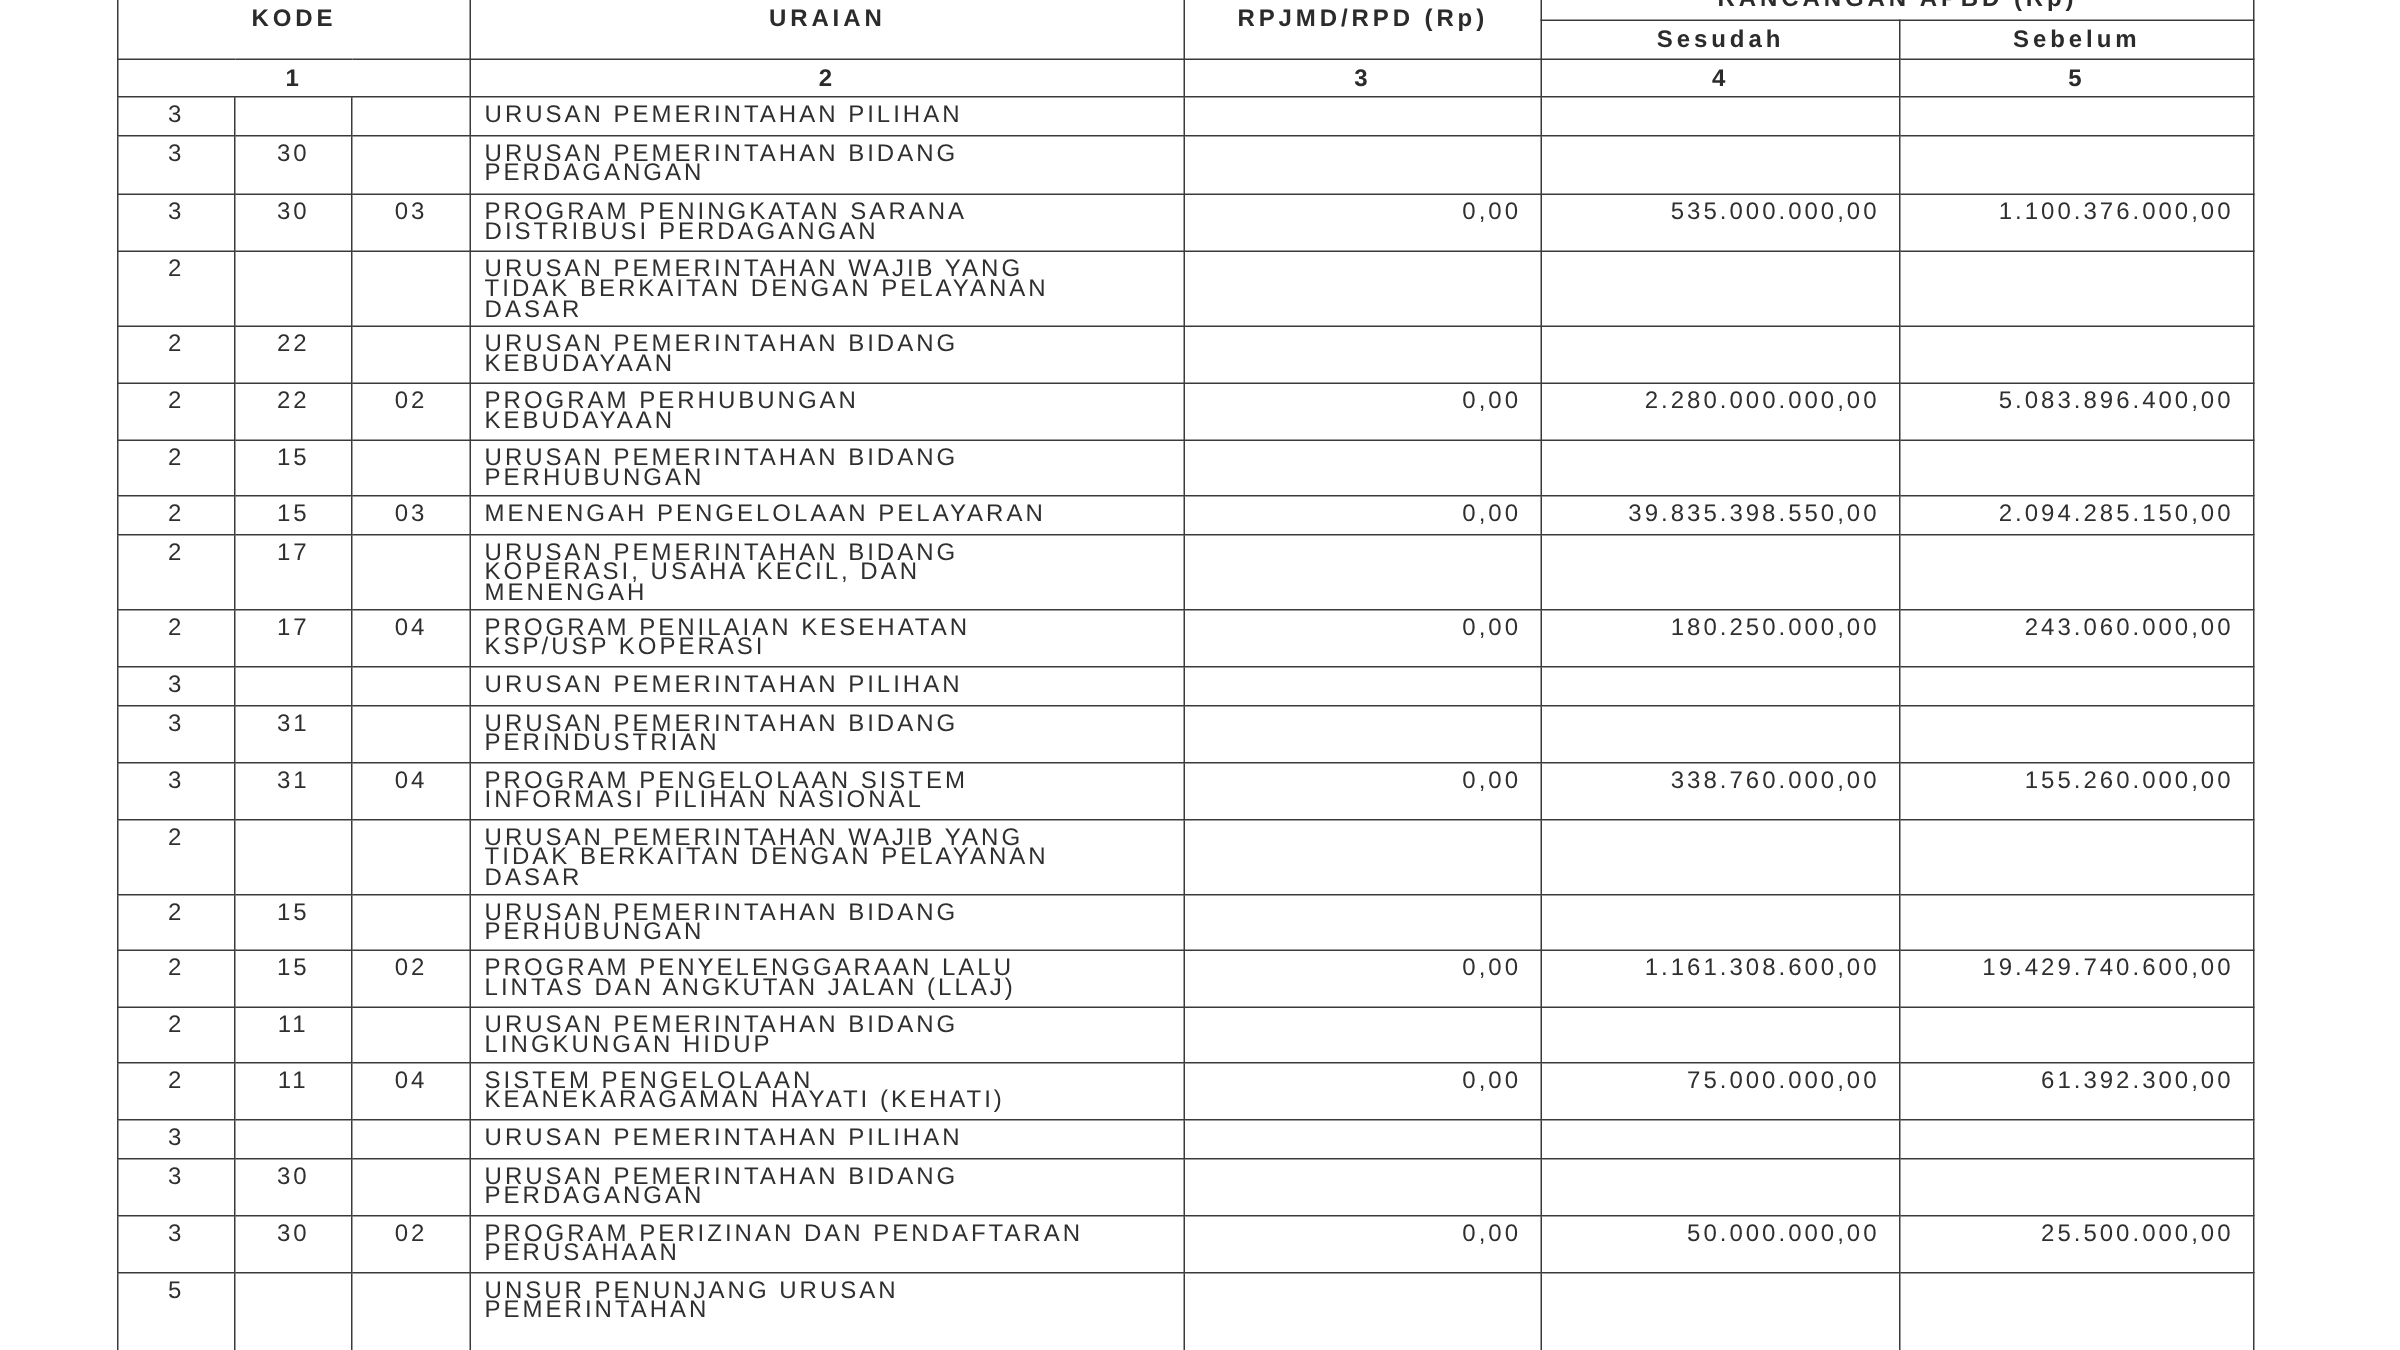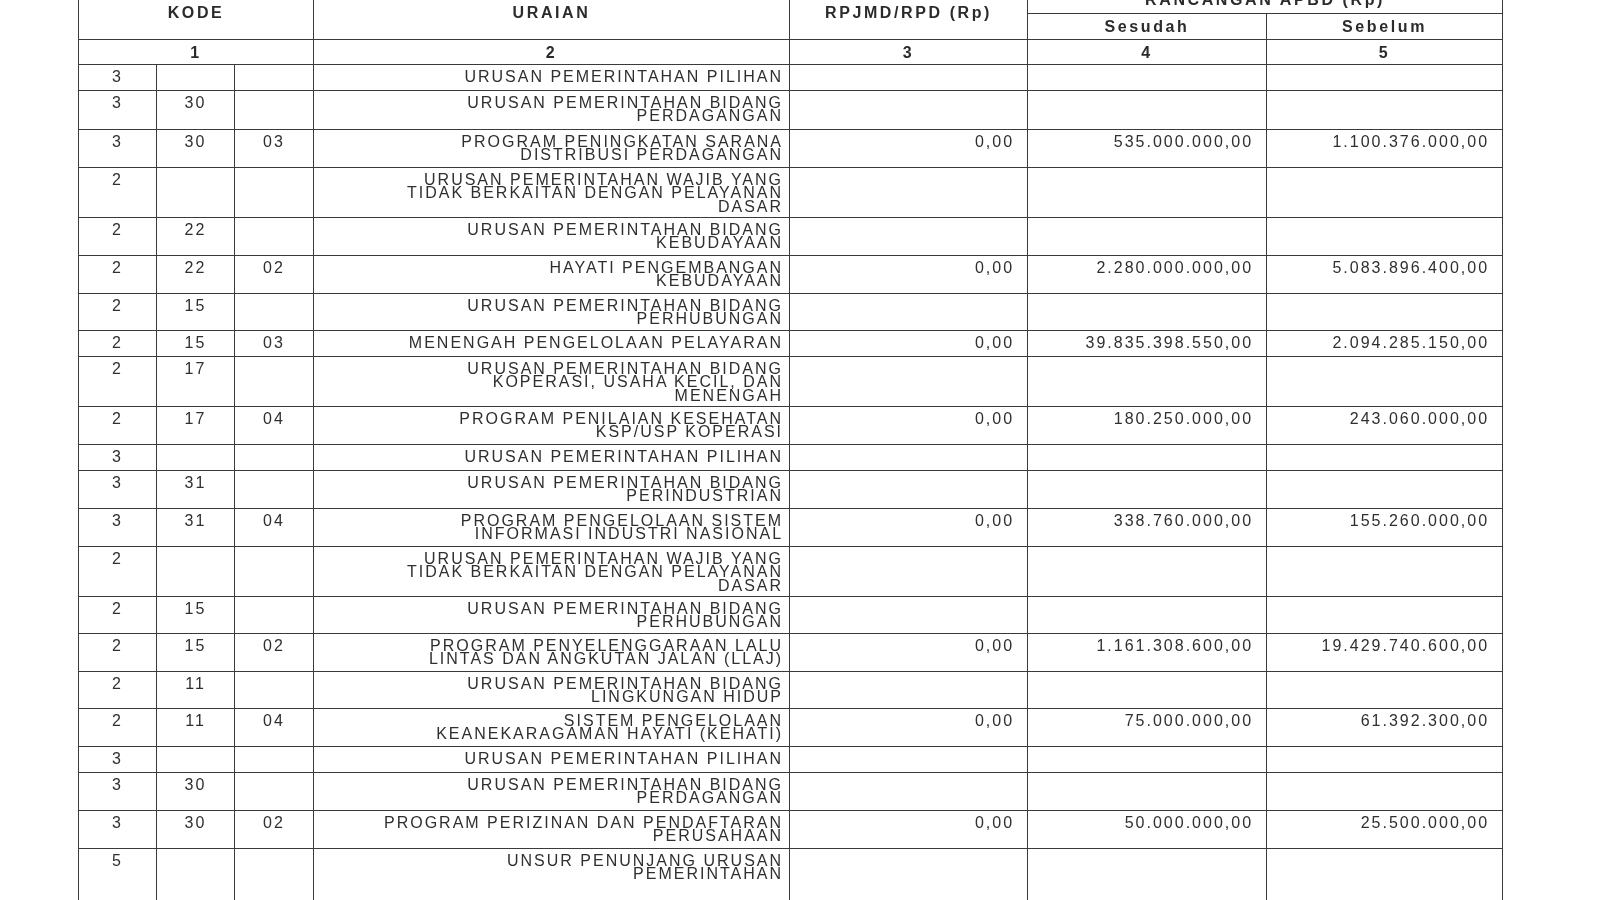--- a/index.html
+++ b/index.html
@@ -41,21 +41,21 @@
   tr.h3 { height: 25px; }
   tbody td {
     font-size: 16px;
     letter-spacing: 2px;
     line-height: 13.4px;
     vertical-align: top;
     padding: 5px 0 0 0;
   }
   td.code   { text-align: center; }
   td.uraian {
-    text-align: right;
+    text-align: left;
     padding-left: 9px;
     padding-right: 6px;
     white-space: pre-line;
   }
   td.num {
     text-align: right;
     padding-right: 13px;
     white-space: nowrap;
   }
 </style>
@@ -140,21 +140,21 @@
     <td class="uraian">URUSAN PEMERINTAHAN BIDANG
 KEBUDAYAAN</td>
     <td class="num"></td>
     <td class="num"></td>
     <td class="num"></td>
   </tr>
         <tr style="height: 38px;">
     <td class="code">2</td>
     <td class="code">22</td>
     <td class="code">02</td>
-    <td class="uraian">HAYATI PENGEMBANGAN
+    <td class="uraian">PROGRAM PERHUBUNGAN
 KEBUDAYAAN</td>
     <td class="num">0,00</td>
     <td class="num">2.280.000.000,00</td>
     <td class="num">5.083.896.400,00</td>
   </tr>
         <tr style="height: 37px;">
     <td class="code">2</td>
     <td class="code">15</td>
     <td class="code"></td>
     <td class="uraian">URUSAN PEMERINTAHAN BIDANG
@@ -210,21 +210,21 @@
 PERINDUSTRIAN</td>
     <td class="num"></td>
     <td class="num"></td>
     <td class="num"></td>
   </tr>
         <tr style="height: 38px;">
     <td class="code">3</td>
     <td class="code">31</td>
     <td class="code">04</td>
     <td class="uraian">PROGRAM PENGELOLAAN SISTEM
-INFORMASI INDUSTRI NASIONAL</td>
+INFORMASI PILIHAN NASIONAL</td>
     <td class="num">0,00</td>
     <td class="num">338.760.000,00</td>
     <td class="num">155.260.000,00</td>
   </tr>
         <tr style="height: 50px;">
     <td class="code">2</td>
     <td class="code"></td>
     <td class="code"></td>
     <td class="uraian">URUSAN PEMERINTAHAN WAJIB YANG
 TIDAK BERKAITAN DENGAN PELAYANAN

